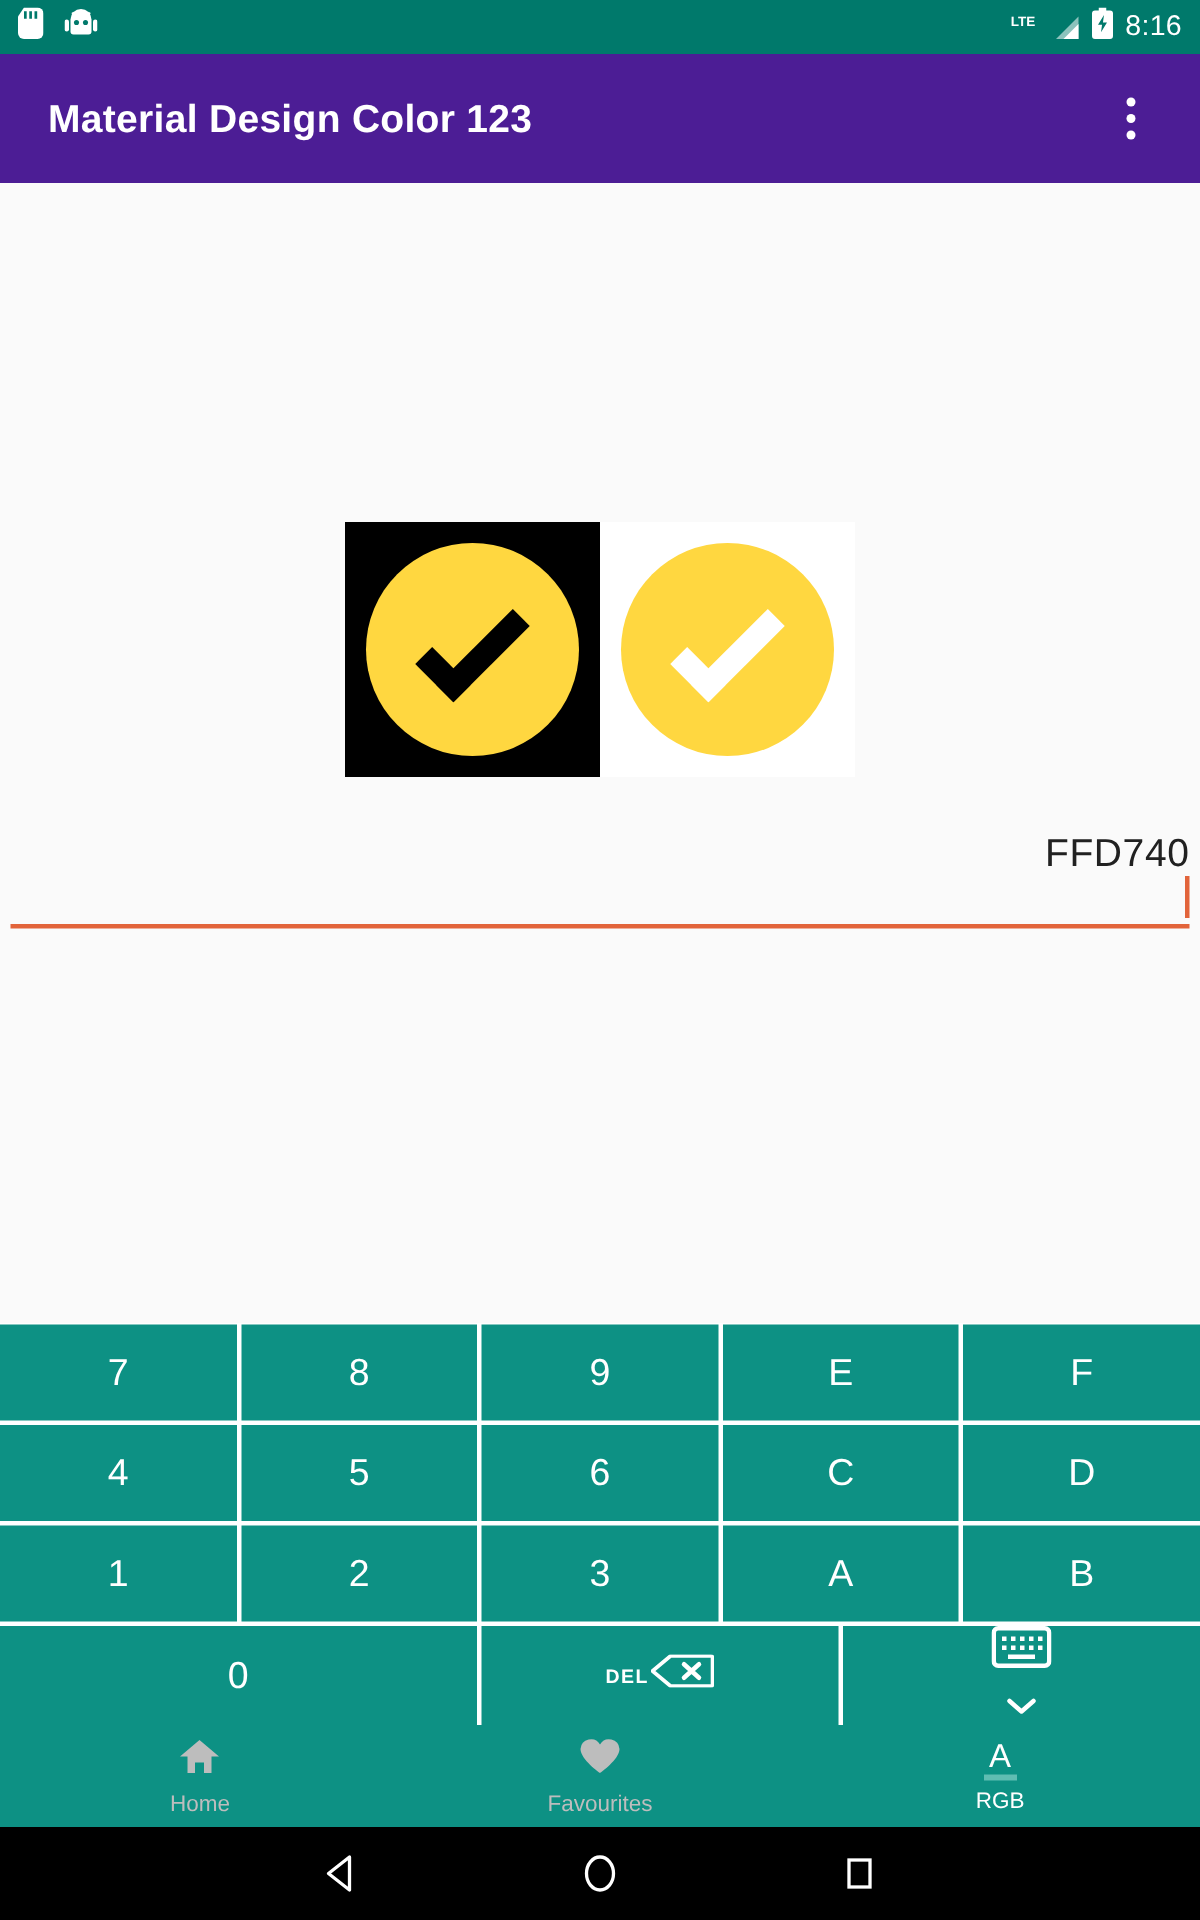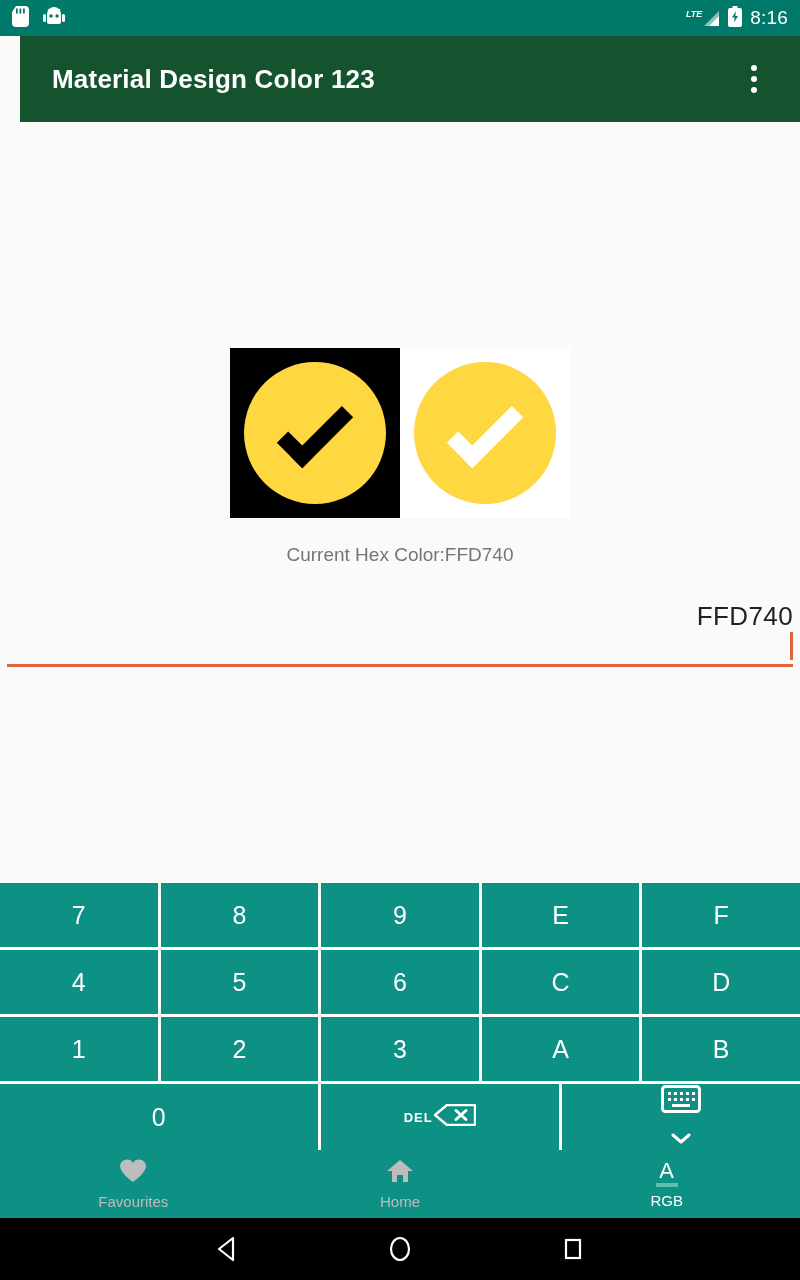--- a/index.html
+++ b/index.html
@@ -44,22 +44,21 @@
   }
   .status-clock {
     font-size: 19px;
     font-weight: normal;
     letter-spacing: 0.2px;
     color: #FFFFFF;
   }
   .lte-wrap {
     display: flex;
     align-items: center;
-    gap: 1px;
-    font-style: italic;
+    gap: 13px;
   }
   .lte-text {
     font-size: 9px;
     font-weight: bold;
     line-height: 9px;
     color: #FFFFFF;
     margin-bottom: 7px;
   }
 
   
@@ -316,21 +315,21 @@
       <span>
         <svg width="14" height="21" viewBox="0 0 14 21">
           <path d="M4.5 0 H9.5 V2 H12 A2 2 0 0 1 14 4 V19 A2 2 0 0 1 12 21 H2 A2 2 0 0 1 0 19 V4 A2 2 0 0 1 2 2 H4.5 Z" fill="#FFFFFF"></path>
           <path d="M8 5 L4 11.5 H6.7 L6 16.5 L10 10 H7.3 Z" fill="#00796B"></path>
         </svg>
       </span>
       <span class="status-clock">8:16</span>
     </div>
   </div>
 
-  <div class="app-bar" style="background: #14532d; margin-left: 20px;">
+  <div class="app-bar" style="background: #4c1d95;">
     <div class="app-title">Material Design Color 123</div>
     <div class="overflow-btn">
       <span></span>
       <span></span>
       <span></span>
     </div>
   </div>
 
   <div class="content">
 
@@ -340,21 +339,20 @@
           <div class="check-mark" id="mark-dark" style="border-color: rgb(0, 0, 0);"></div>
         </div>
       </div>
       <div class="preview-tile tile-light" style="background: rgb(255, 255, 255);">
         <div class="check-circle" id="circle-light" style="background: rgb(255, 215, 64);">
           <div class="check-mark" id="mark-light" style="border-color: rgb(255, 255, 255);"></div>
         </div>
       </div>
     </div>
 
-    <div class="hex-caption">Current Hex Color:FFD740</div>
 
     <div class="hex-input-wrap" style="border-bottom-color: rgb(226, 100, 59); flex-direction: column;">
       <span class="hex-input-text">FFD740</span>
         <span class="caret" style="background: rgb(226, 100, 59);"></span>
     </div>
   </div>
 
   <div class="keypad">
 
     <div class="key-row">
@@ -419,32 +417,32 @@
           </span>
         </div>
       </div>
     </div>
   </div>
 
   <div class="bottom-nav" style="background: rgb(13, 145, 132);">
     <div class="nav-item">
       <span>
         <svg width="28" height="26" viewBox="0 0 28 26">
-          <path d="M14 24 C14 24 1 15 1 8 A7 7 0 0 1 14 5 A7 7 0 0 1 27 8 C27 15 14 24 14 24 Z" fill="#BDBDBD"></path>
-        </svg>
-      </span>
-      <span class="nav-label">Favourites</span>
+          <path d="M14 2 L27 13 H22 V24 H17 V17 H11 V24 H6 V13 H1 Z" fill="#BDBDBD"></path>
+        </svg>
+      </span>
+      <span class="nav-label">Home</span>
     </div>
     <div class="nav-item">
       <span>
         <svg width="28" height="26" viewBox="0 0 28 26">
-          <path d="M14 2 L27 13 H22 V24 H17 V17 H11 V24 H6 V13 H1 Z" fill="#BDBDBD"></path>
-        </svg>
-      </span>
-      <span class="nav-label">Home</span>
+          <path d="M14 24 C14 24 1 15 1 8 A7 7 0 0 1 14 5 A7 7 0 0 1 27 8 C27 15 14 24 14 24 Z" fill="#BDBDBD"></path>
+        </svg>
+      </span>
+      <span class="nav-label">Favourites</span>
     </div>
     <div class="nav-item active">
       <span class="rgb-glyph">
         <span class="rgb-letter">A</span>
         <span class="rgb-underline"></span>
       </span>
       <span class="nav-label">RGB</span>
     </div>
   </div>
 

